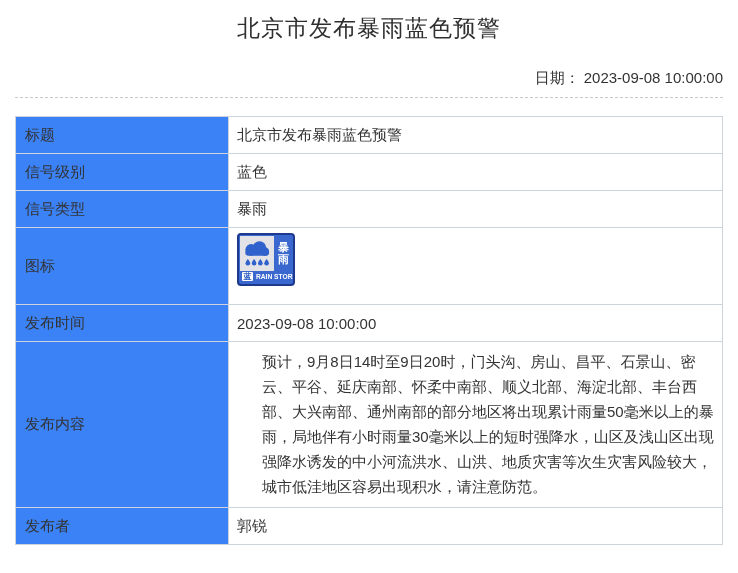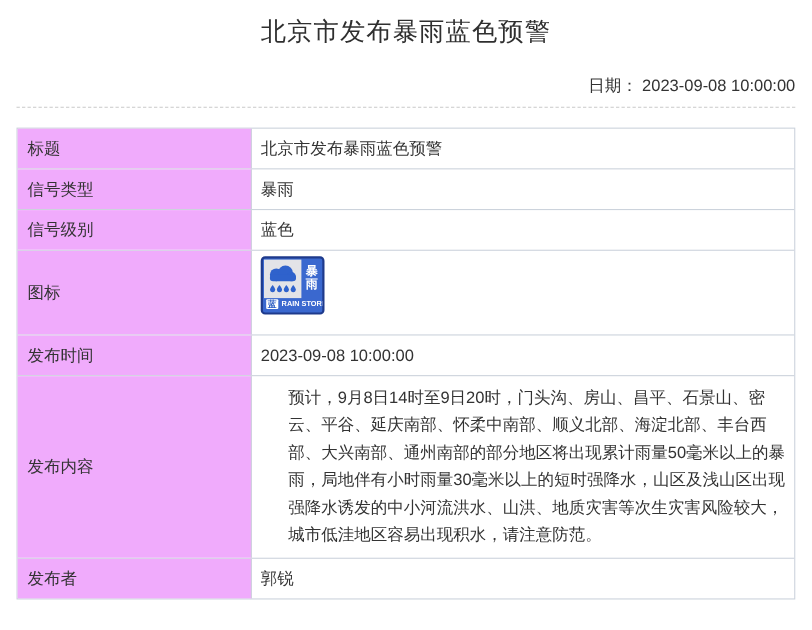--- a/index.html
+++ b/index.html
@@ -20,21 +20,21 @@
   .info-table {
     margin:18px 15px 0 15px;
     border:1px solid #ccd3dc;
     background:#fff;
   }
   .row { display:flex; border-bottom:1px solid #ccd3dc; }
   .row:last-child { border-bottom:none; }
   .cell { font-size:15px; }
   .cell.label {
     width:213px; min-width:213px;
-    background:#f0abfc;
+    background:#3b82f6;
     border-right:1px solid #ccd3dc;
     display:flex; align-items:center;
     padding:0 9px;
     min-height:36px;
     color:#333;
   }
   .cell.value {
     flex:1;
     display:flex; align-items:center;
     padding:0 8px;
@@ -100,27 +100,27 @@
 
 <div class="info-table">
 
   <div class="row">
     <div class="cell label">标题</div>
     <div class="cell value">北京市发布暴雨蓝色预警</div>
   </div>
 
 
   <div class="row">
-    <div class="cell label">信号类型</div>
-    <div class="cell value">暴雨</div>
+    <div class="cell label">信号级别</div>
+    <div class="cell value">蓝色</div>
   </div>
 
   <div class="row">
-    <div class="cell label">信号级别</div>
-    <div class="cell value">蓝色</div>
+    <div class="cell label">信号类型</div>
+    <div class="cell value">暴雨</div>
   </div>
 
   <div class="row row-icon">
     <div class="cell label">图标</div>
     <div class="cell value">
       <div class="alert-icon">
         <div class="icon-main">
           <div class="icon-cloud-panel">
             <svg width="30" height="30" viewBox="0 0 36 36" aria-hidden="true">
               <g fill="#2f62cc">

